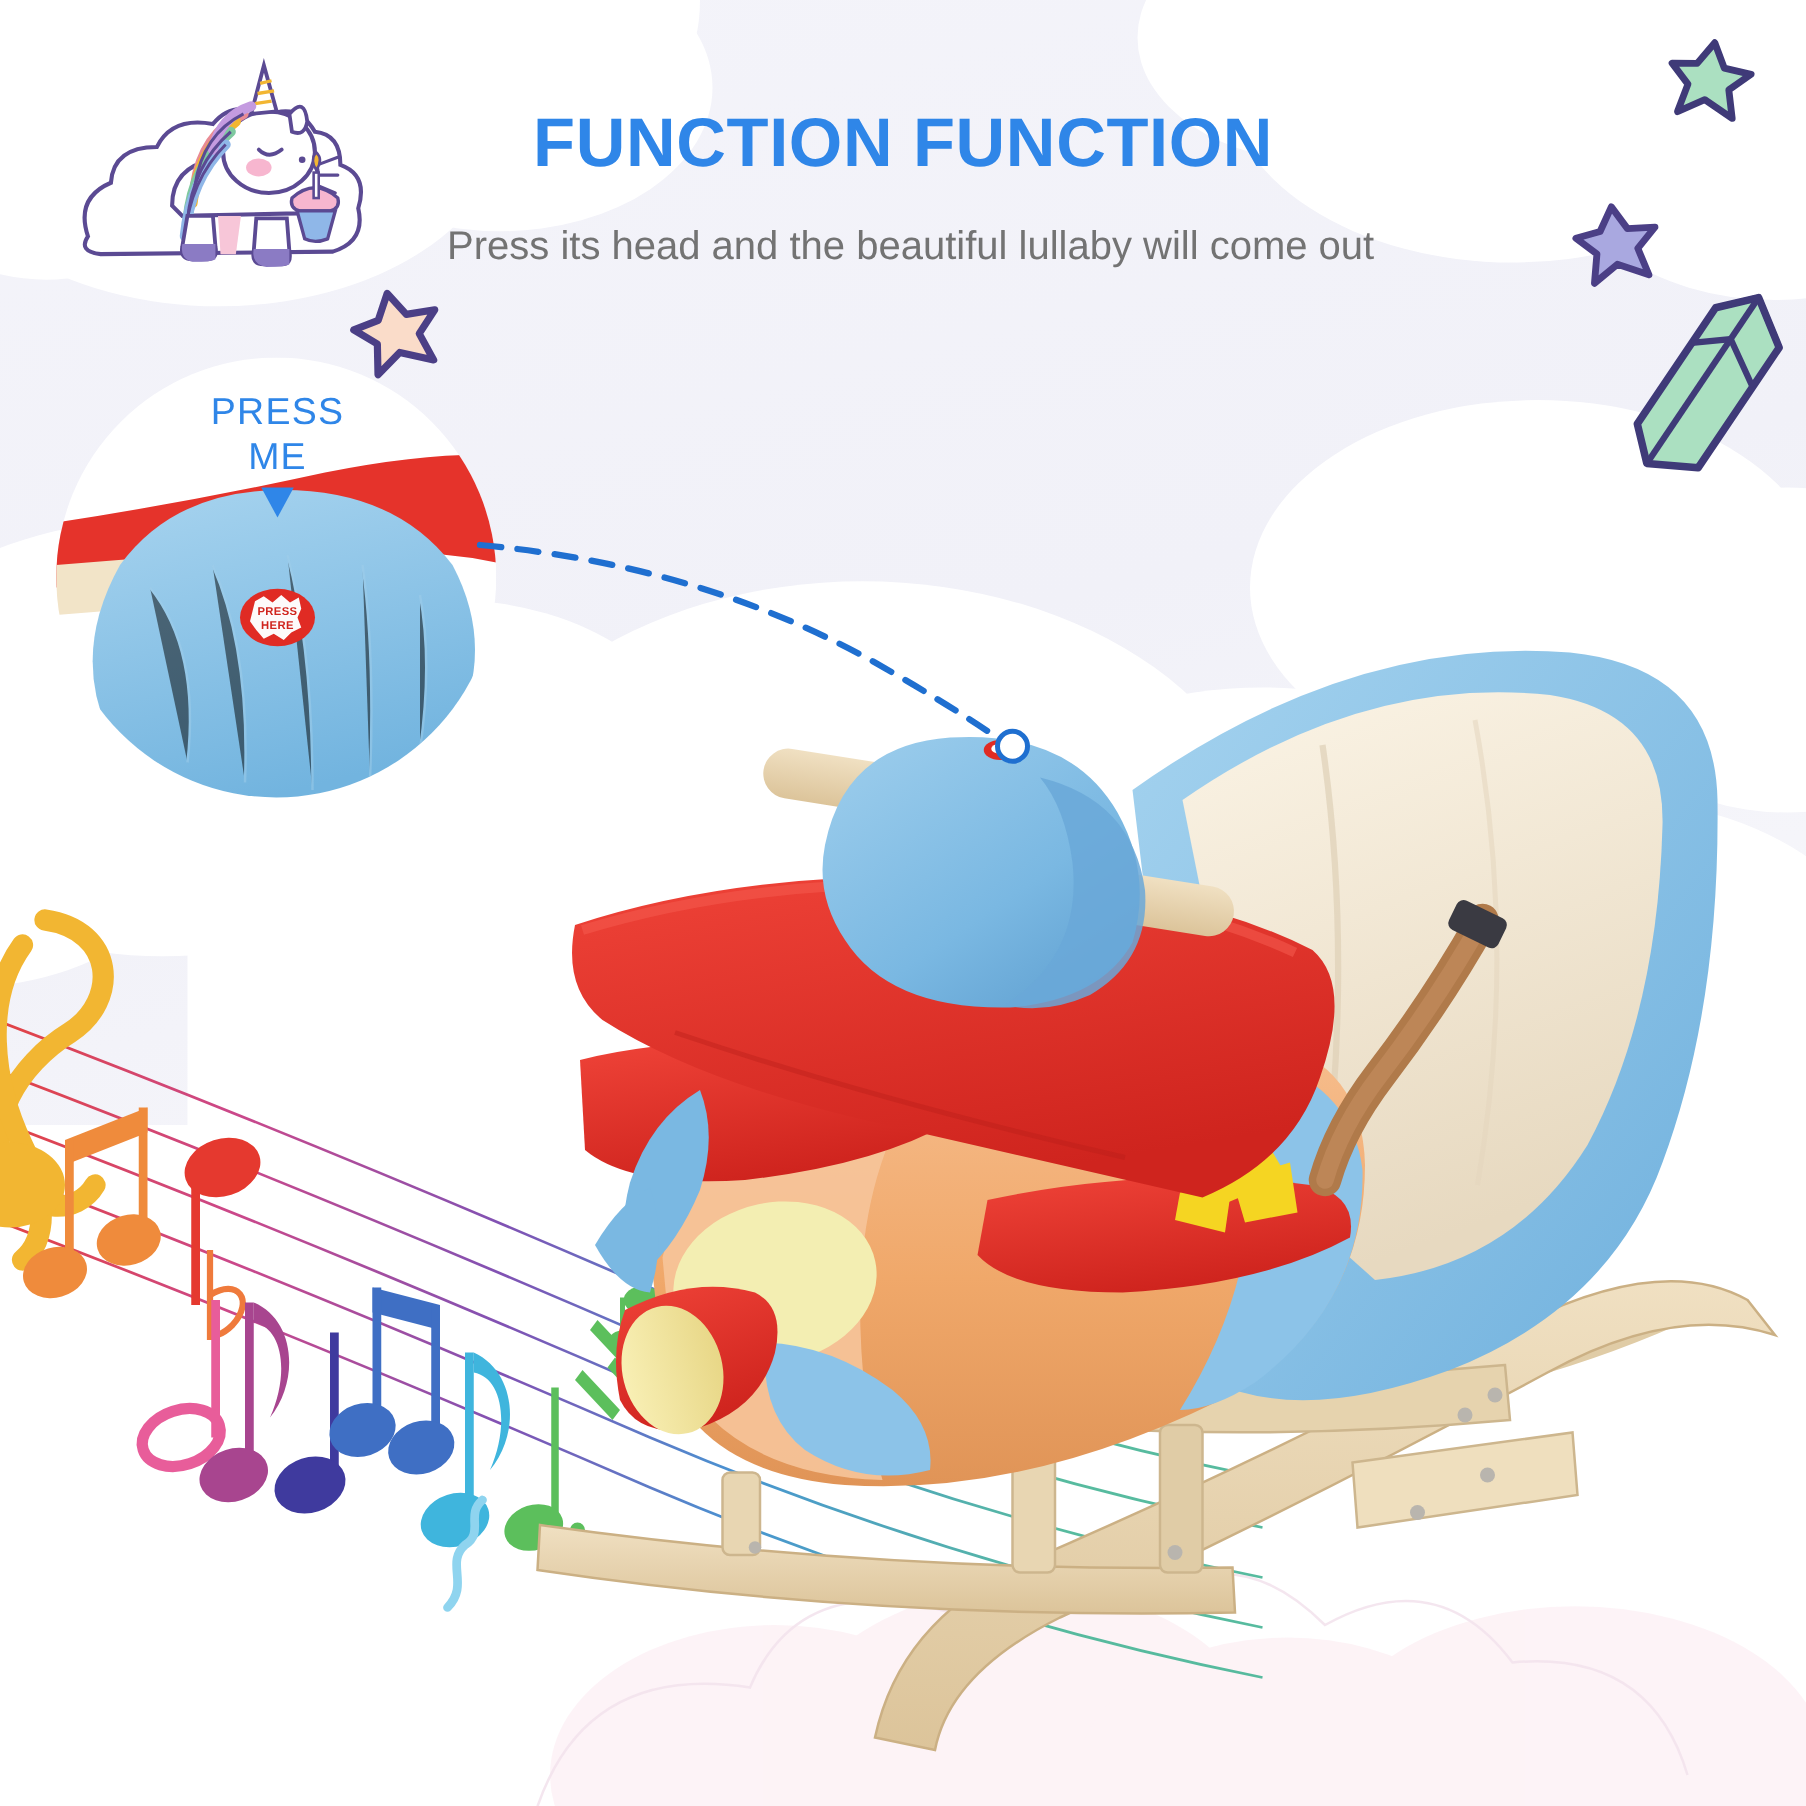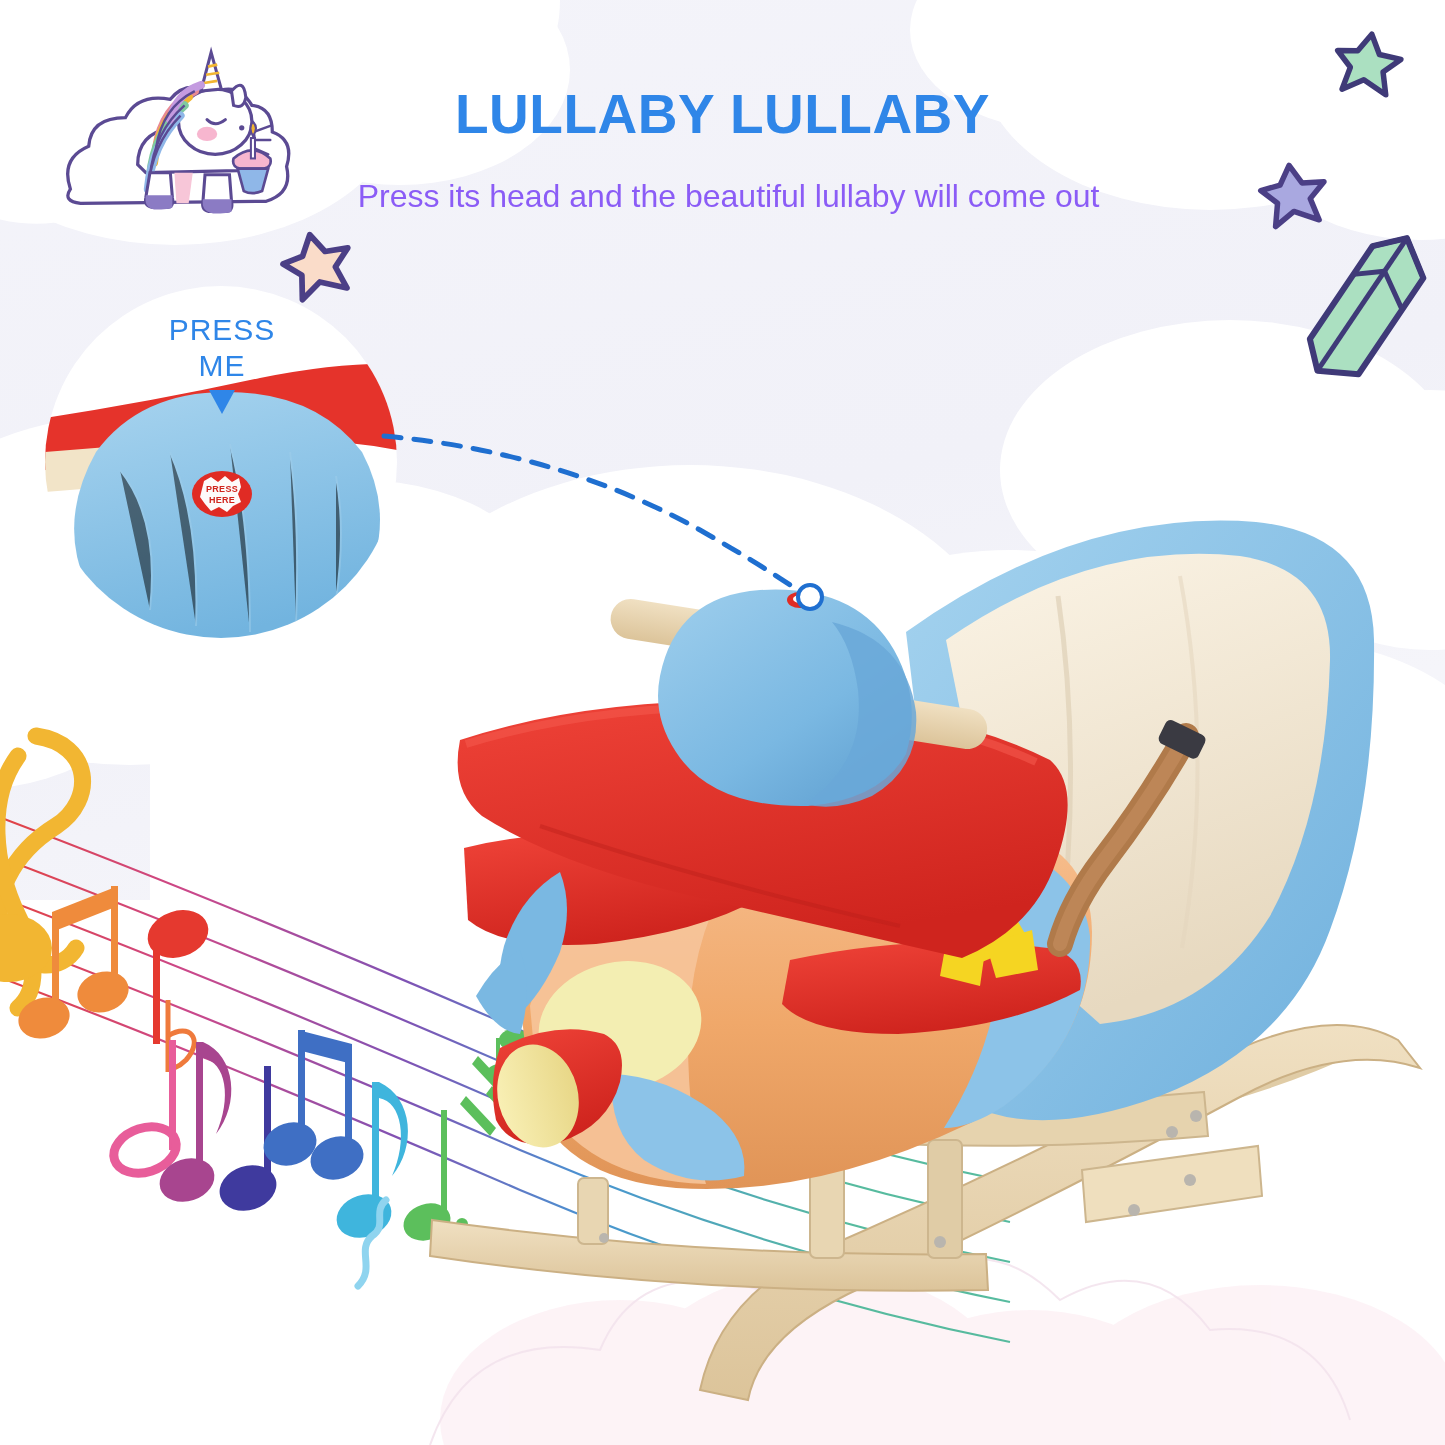--- a/index.html
+++ b/index.html
@@ -24,21 +24,21 @@
     letter-spacing:.5px;
     color:#2f86e8;
     white-space:nowrap;
   }
   #subhead {
     position:absolute;
     left:12px; right:0; top:178px;
     text-align:center;
     font-size:32px;
     font-weight:400;
-    color:#8b5cf6;
+    color:#737373;
     white-space:nowrap;
   }
   #press-me-label {
     position:absolute;
     left:132px; top:312px;
     width:180px;
     text-align:center;
     font-size:30px;
     line-height:36px;
     color:#2f86e8;
@@ -464,21 +464,21 @@
       </g>
     </g>
 
     <path d="M209 390 L235 390 L222 414 Z" fill="#2f86e8"></path>
 
     <path d="M384 436 Q560 452 700 530 Q770 570 806 596" fill="none" stroke="#1f6fd0" stroke-width="5" stroke-dasharray="17 13" stroke-linecap="round"></path>
 
     <circle cx="810" cy="597" r="12" fill="#ffffff" stroke="#1f6fd0" stroke-width="4"></circle>
   </svg>
 
-  <div id="headline">LULLABY LULLABY</div>
+  <div id="headline">FUNCTION FUNCTION</div>
   <div id="subhead">Press its head and the beautiful lullaby will come out</div>
 
   <div id="press-me-label">
     <span>PRESS</span><br>
     <span>ME</span>
   </div>
 
 </div>
 
 </body></html>

